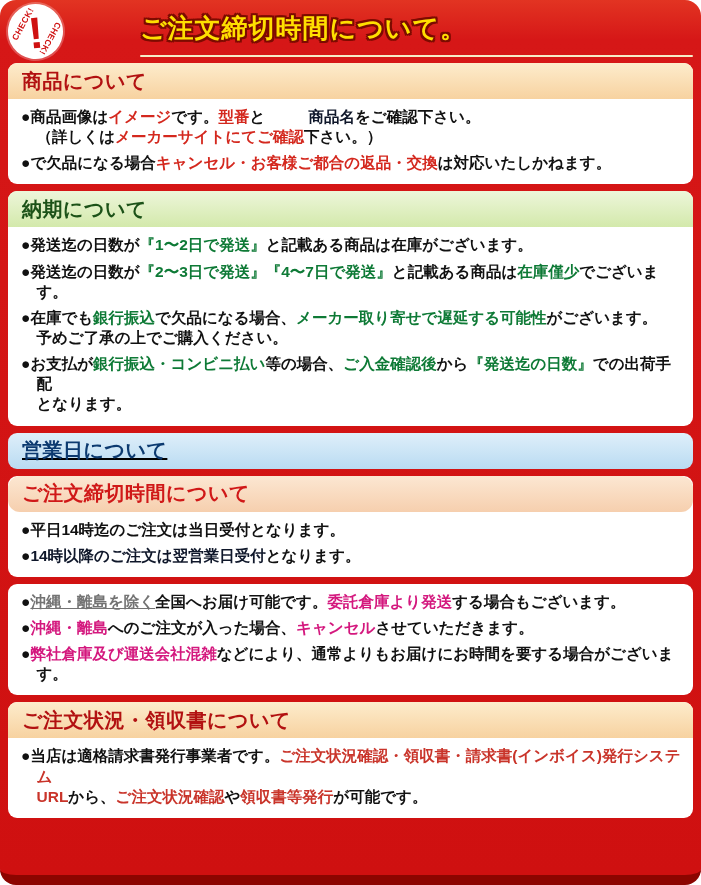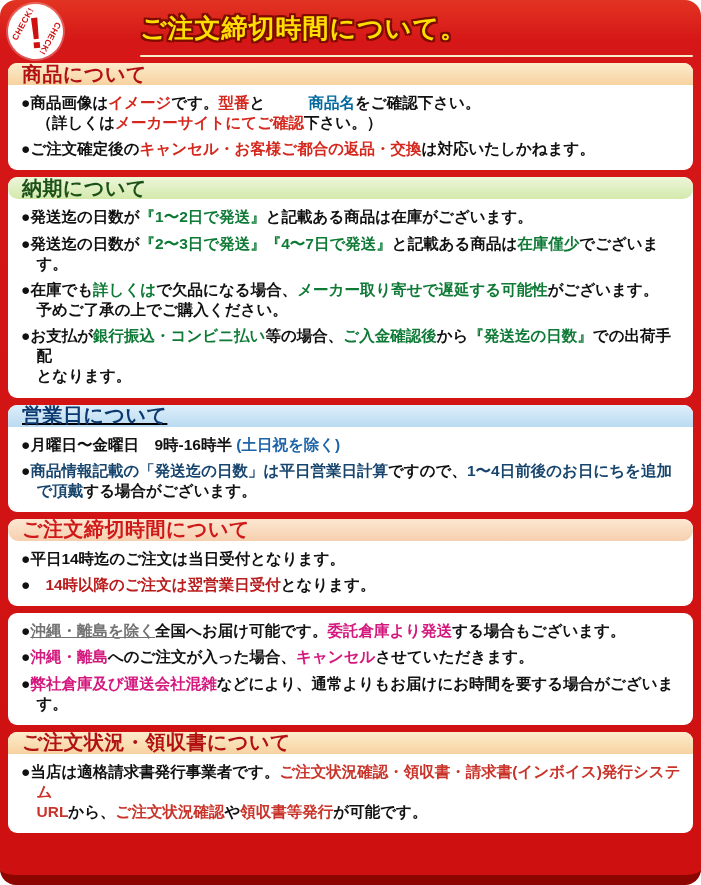--- a/index.html
+++ b/index.html
@@ -29,21 +29,21 @@
   .title{
     margin:0 0 0 140px;padding-top:11px;font-size:26px;font-weight:900;letter-spacing:1px;
     color:#ffdf00;
     text-shadow:-2px -2px 0 #7c0b00,2px -2px 0 #7c0b00,-2px 2px 0 #7c0b00,2px 2px 0 #7c0b00,
                 -2px 0 0 #7c0b00,2px 0 0 #7c0b00,0 -2px 0 #7c0b00,0 2px 0 #7c0b00;
   }
   .head-rule{position:absolute;left:140px;right:8px;top:55px;height:2px;background:#f6ecc8;border-radius:2px;}
   
   .sections{display:flex;flex-direction:column;gap:7px;padding:0 8px;}
   .section{background:#ffffff;border-radius:9px;overflow:hidden;}
-  .sec-head{height:22px;display:flex;align-items:center;padding:0 14px;}
+  .sec-head{height:36px;display:flex;align-items:center;padding:0 14px;}
   .sec-title{margin:0;font-size:20px;font-weight:bold;letter-spacing:.5px;}
   .bullets{padding:8px 12px 11px 13px;}
   .bullet{
     font-size:15.5px;font-weight:bold;color:#111111;line-height:1.3;
     padding-left:1em;text-indent:-1em;margin:0 0 6px 0;letter-spacing:0;
   }
   .bullet:last-child{margin-bottom:0;}
   .bullet .marker{color:#111111;}
 </style>
 </head>
@@ -58,54 +58,50 @@
     </div>
     <h1 class="title">ご注文締切時間について。</h1>
     <div class="head-rule"></div>
   </div>
   <div class="sections">
   <section class="section">
     <div class="sec-head" style="background: linear-gradient(rgb(253, 236, 204), rgb(247, 210, 160));">
       <h2 class="sec-title" style="color: rgb(178, 17, 17);">商品について</h2>
     </div>
     <div class="bullets">
-          <div class="bullet"><span class="marker">●</span><span>商品画像は</span><span style="color: rgb(212, 40, 30);">イメージ</span><span>です。</span><span style="color: rgb(212, 40, 30);">型番</span><span>と</span><span style="color: #0369a1; padding-left: 43px;">商品名</span><span>をご確認下さい。</span><br><span>（詳しくは</span><span style="color: rgb(212, 40, 30);">メーカーサイトにてご確認</span><span>下さい。）</span></div>
-          <div class="bullet"><span class="marker">●</span><span>ご注文確定後の</span><span style="color: rgb(212, 40, 30);">キャンセル・お客様ご都合の返品・交換</span><span>は対応いたしかねます。</span></div>
+          <div class="bullet"><span class="marker">●</span><span>商品画像は</span><span style="color: rgb(212, 40, 30);">イメージ</span><span>です。</span><span style="color: rgb(212, 40, 30);">型番</span><span>と</span><span style="color: #0f172a; padding-left: 43px;">商品名</span><span>をご確認下さい。</span><br><span>（詳しくは</span><span style="color: rgb(212, 40, 30);">メーカーサイトにてご確認</span><span>下さい。）</span></div>
+          <div class="bullet"><span class="marker">●</span><span>で欠品になる場合</span><span style="color: rgb(212, 40, 30);">キャンセル・お客様ご都合の返品・交換</span><span>は対応いたしかねます。</span></div>
         </div>
   </section>
 
   <section class="section">
-    <div class="sec-head" style="background: linear-gradient(rgb(237, 246, 218), rgb(211, 233, 171)); border-radius: 10px;">
+    <div class="sec-head" style="background: linear-gradient(rgb(237, 246, 218), rgb(211, 233, 171));">
       <h2 class="sec-title" style="color: rgb(28, 82, 24);">納期について</h2>
     </div>
     <div class="bullets">
           <div class="bullet"><span class="marker">●</span><span>発送迄の日数が</span><span style="color: rgb(14, 122, 54);">『1〜2日で発送』</span><span>と記載ある商品は在庫がございます。</span></div>
           <div class="bullet"><span class="marker">●</span><span>発送迄の日数が</span><span style="color: rgb(14, 122, 54);">『2〜3日で発送』『4〜7日で発送』</span><span>と記載ある商品は</span><span style="color: rgb(14, 122, 54);">在庫僅少</span><span>でございます。</span></div>
-          <div class="bullet"><span class="marker">●</span><span>在庫でも</span><span style="color: rgb(14, 122, 54);">詳しくは</span><span>で欠品になる場合、</span><span style="color: rgb(14, 122, 54);">メーカー取り寄せで遅延する可能性</span><span>がございます。</span><br><span>予めご了承の上でご購入ください。</span></div>
+          <div class="bullet"><span class="marker">●</span><span>在庫でも</span><span style="color: rgb(14, 122, 54);">銀行振込</span><span>で欠品になる場合、</span><span style="color: rgb(14, 122, 54);">メーカー取り寄せで遅延する可能性</span><span>がございます。</span><br><span>予めご了承の上でご購入ください。</span></div>
           <div class="bullet"><span class="marker">●</span><span>お支払が</span><span style="color: rgb(14, 122, 54);">銀行振込・コンビニ払い</span><span>等の場合、</span><span style="color: rgb(14, 122, 54);">ご入金確認後</span><span>から</span><span style="color: rgb(14, 122, 54); text-align: right;">『発送迄の日数』</span><span>での出荷手配</span><br><span>となります。</span></div>
         </div>
   </section>
 
   <section class="section">
     <div class="sec-head" style="background: linear-gradient(rgb(223, 239, 250), rgb(185, 219, 242)); text-decoration: underline;">
       <h2 class="sec-title" style="color: rgb(12, 58, 112);">営業日について</h2>
     </div>
-    <div class="bullets">
-          <div class="bullet"><span class="marker">●</span><span>月曜日〜金曜日　9時-16時半 </span><span style="color: rgb(30, 100, 168);">(土日祝を除く)</span></div>
-          <div class="bullet"><span class="marker">●</span><span style="color: rgb(23, 69, 110);">商品情報記載の「発送迄の日数」は平日営業日計算</span><span>ですので、</span><span style="color: rgb(23, 69, 110);">1〜4日前後のお日にちを追加</span><br><span style="color: rgb(23, 69, 110);">で頂戴</span><span>する場合がございます。</span></div>
-        </div>
   </section>
 
   <section class="section">
     <div class="sec-head" style="background: linear-gradient(rgb(252, 231, 210), rgb(246, 207, 174)); border-radius: 12px;">
       <h2 class="sec-title" style="color: rgb(208, 24, 24);">ご注文締切時間について</h2>
     </div>
     <div class="bullets">
           <div class="bullet"><span class="marker">●</span><span>平日14時迄のご注文は当日受付となります。</span></div>
-          <div class="bullet"><span class="marker">●</span><span style="color: #b91c1c; margin-left: 15px;">14時以降のご注文は翌営業日受付</span><span>となります。</span></div>
+          <div class="bullet"><span class="marker">●</span><span style="color: #0f172a;">14時以降のご注文は翌営業日受付</span><span>となります。</span></div>
         </div>
   </section>
 
   <section class="section">
     <div class="bullets">
           <div class="bullet"><span class="marker">●</span><span style="color: #737373; text-decoration: underline;">沖縄・離島を除く</span><span>全国へお届け可能です。</span><span style="color: rgb(212, 24, 126);">委託倉庫より発送</span><span>する場合もございます。</span></div>
           <div class="bullet"><span class="marker">●</span><span style="color: rgb(212, 24, 126);">沖縄・離島</span><span>へのご注文が入った場合、</span><span style="color: rgb(212, 24, 126);">キャンセル</span><span>させていただきます。</span></div>
           <div class="bullet"><span class="marker">●</span><span style="color: rgb(212, 24, 126);">弊社倉庫及び運送会社混雑</span><span>などにより、通常よりもお届けにお時間を要する場合がございます。</span></div>
         </div>
   </section>

